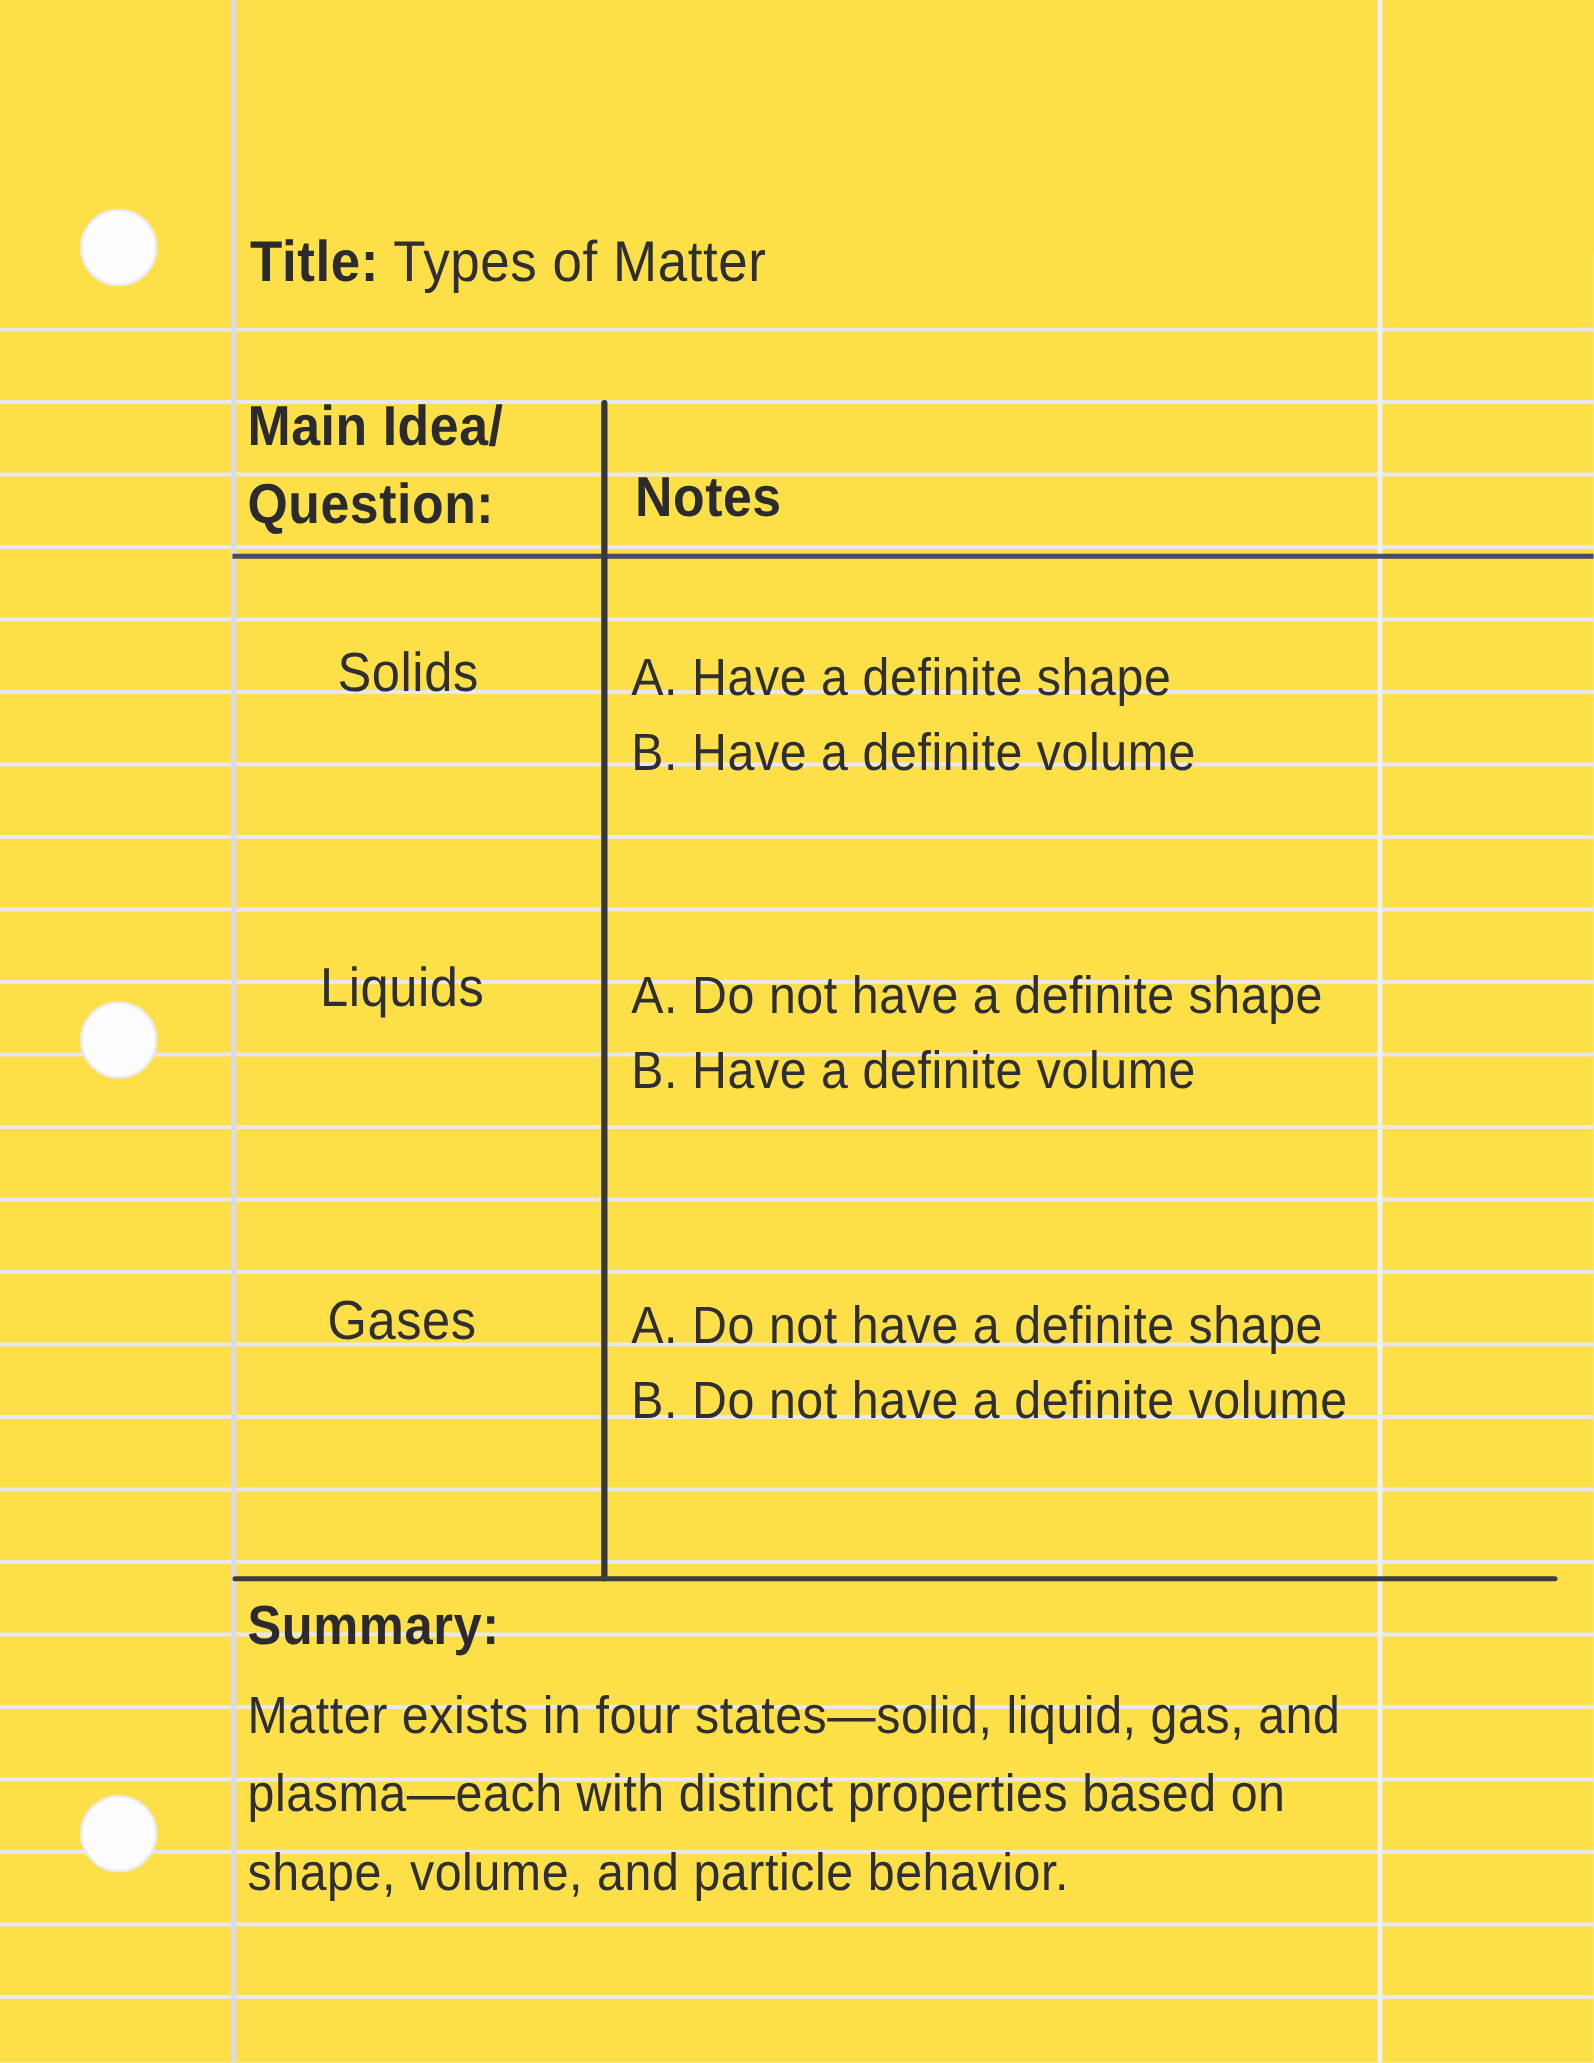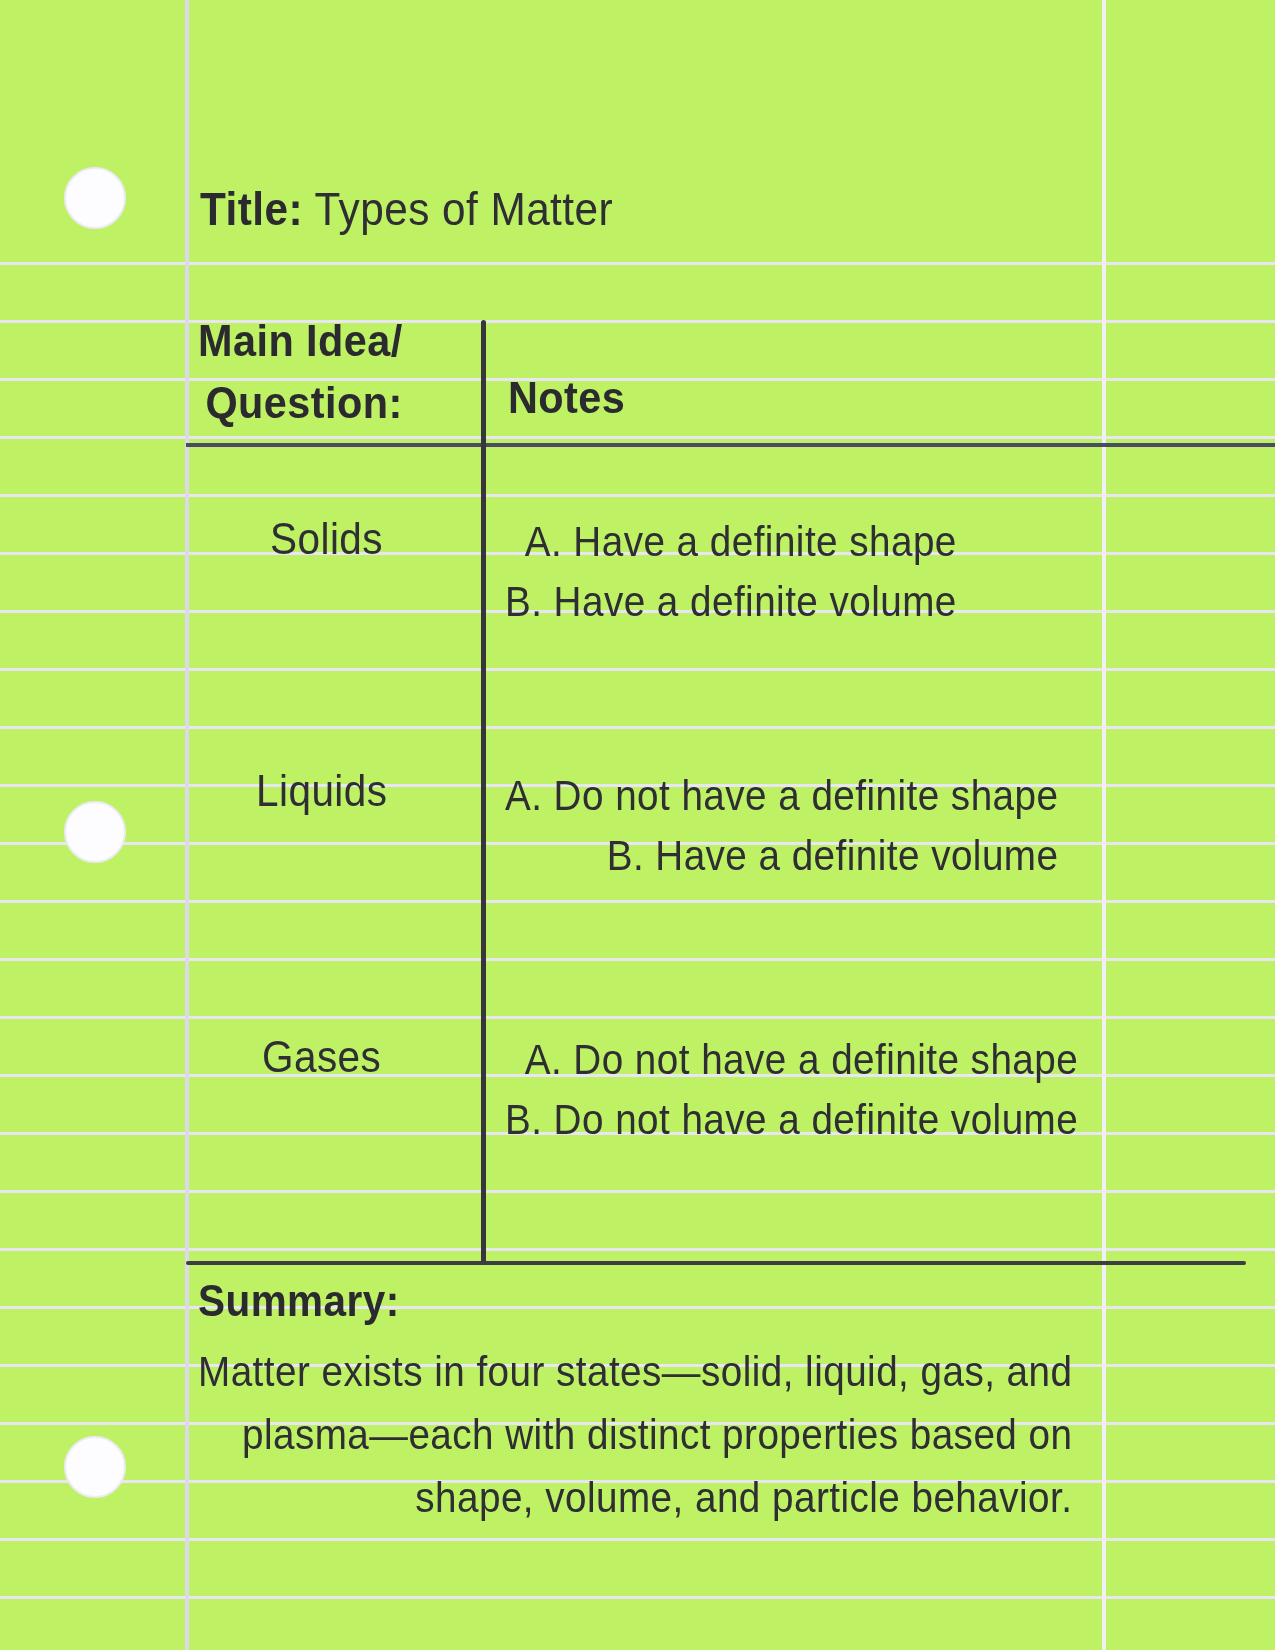--- a/index.html
+++ b/index.html
@@ -3,22 +3,21 @@
 <meta charset="utf-8">
 <style>
   html,body{margin:0;padding:0;}
   body{
     width:1275px;height:1650px;position:relative;overflow:hidden;
     background:#f5f5f8;
     font-family:"Liberation Sans", sans-serif;
   }
   .paper{
     position:absolute;inset:0;
-    background:#bef264;
-    text-align:right;
+    background:#fde047;
   }
   
   .ruled{
     position:absolute;left:0;top:262px;width:1275px;height:1388px;
     background-image:linear-gradient(to bottom,#e8e6f2 0,#e8e6f2 3px,transparent 3px);
     background-size:100% 58px;
   }
   
   .margin-line{
     position:absolute;left:185px;top:0;width:4px;height:1650px;

